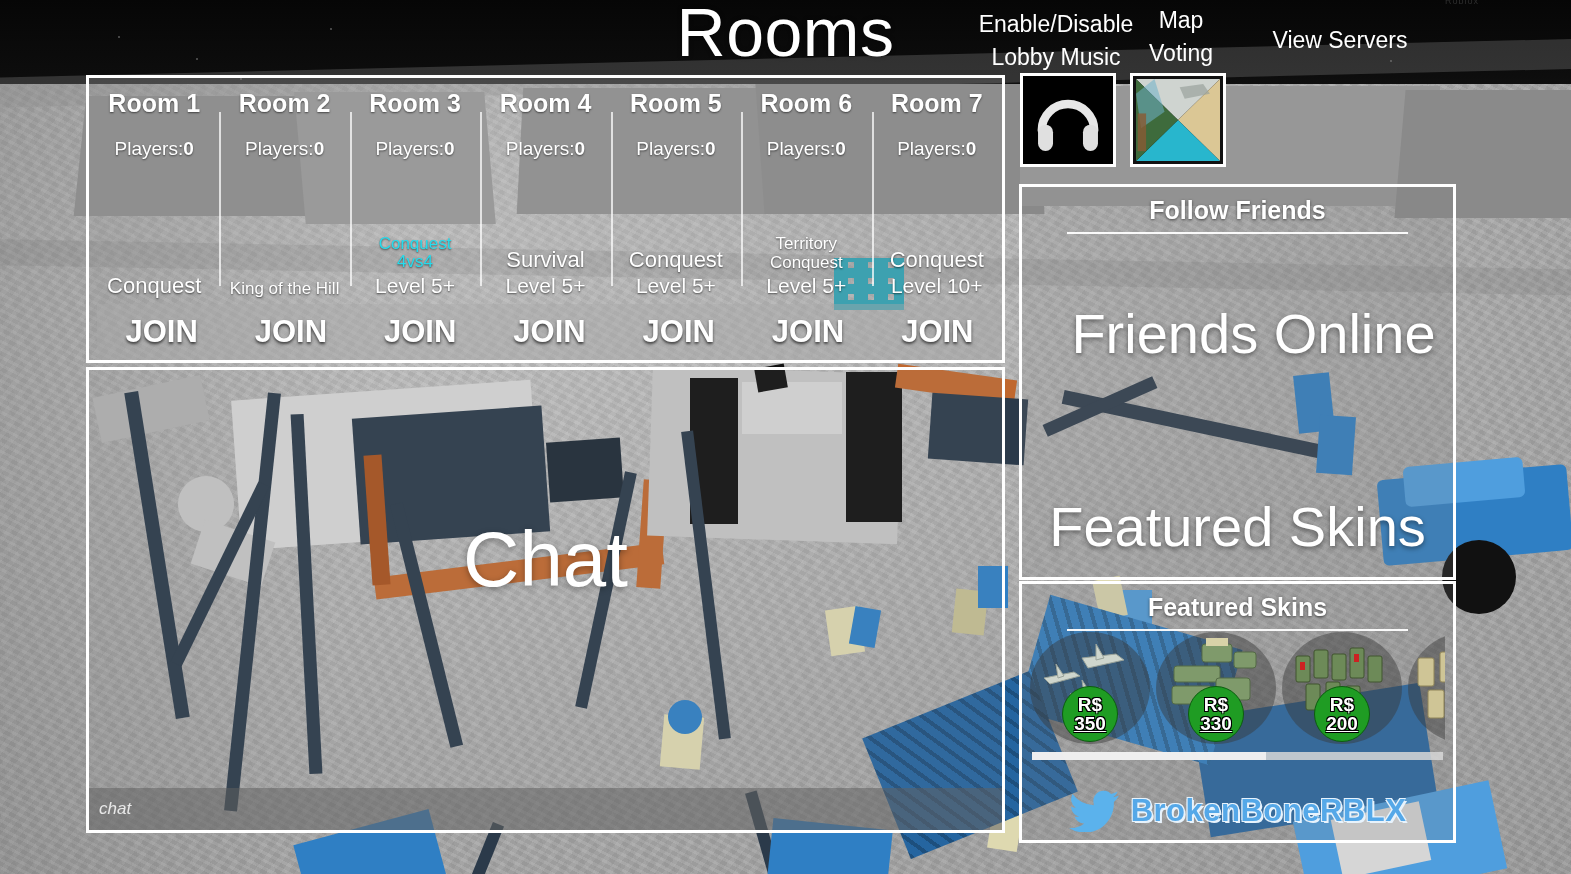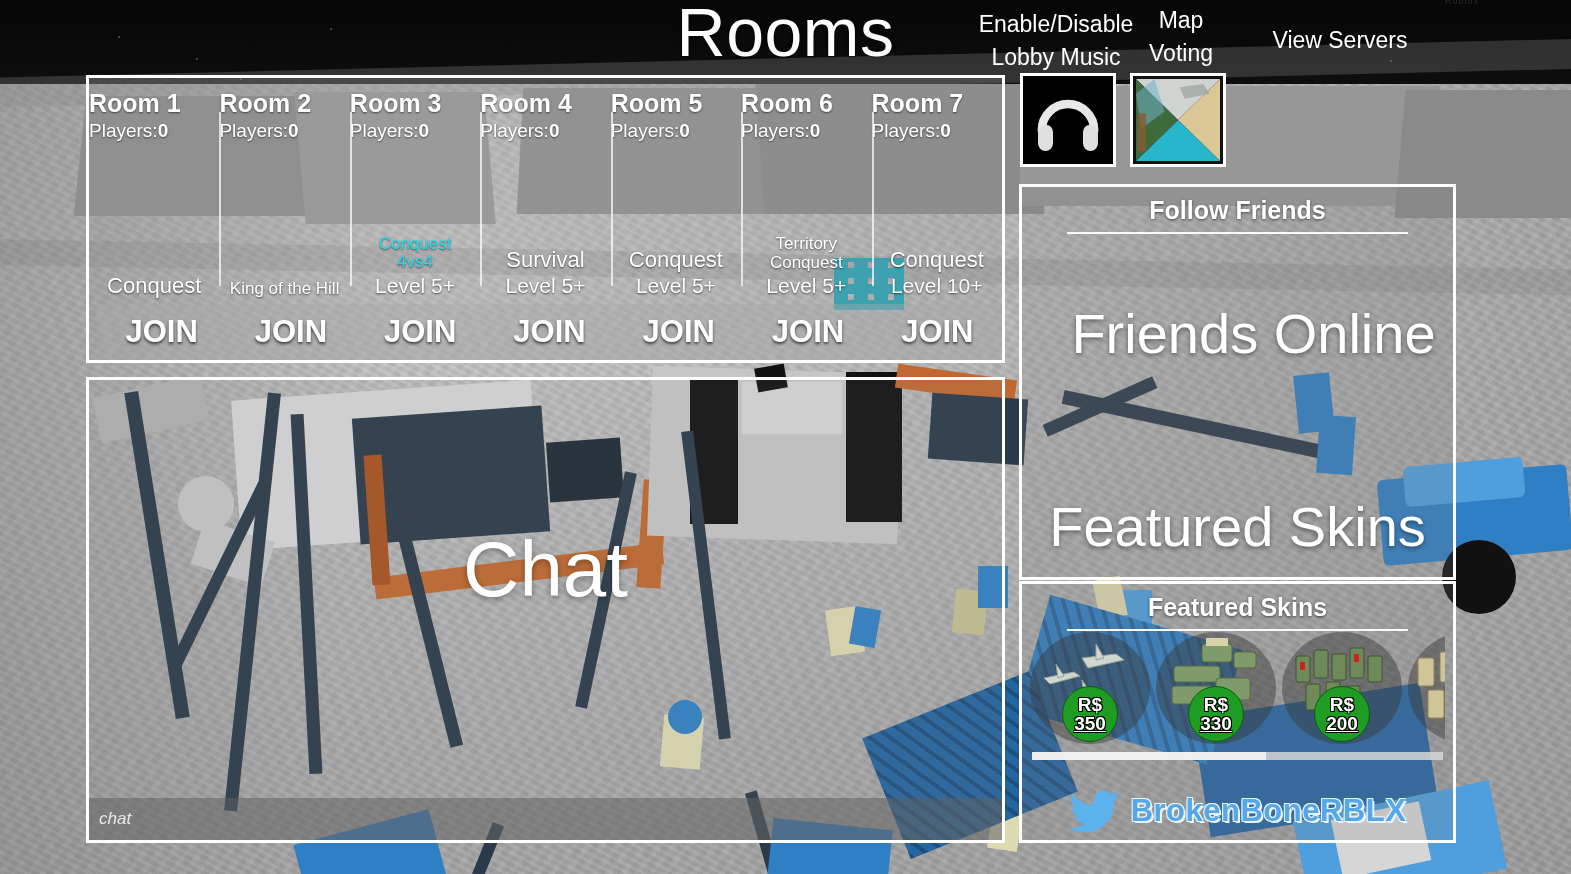--- a/index.html
+++ b/index.html
@@ -90,32 +90,32 @@
 
   
   .rooms-panel {
     position:absolute; left:86px; top:75px; width:919px; height:288px;
     border:3px solid #ffffff;
     background: rgba(150,150,150,.22);
     display:flex;
   }
   .room-col {
     position:relative; flex:1 1 0;
-    display:flex; flex-direction:column; align-items:flex-start;
+    display:flex; flex-direction:column; align-items:center;
   }
   .room-col + .room-col::before {
     content:""; position:absolute; left:0; top:34px; bottom:74px;
     width:2px; background:rgba(255,255,255,.72);
   }
   .room-name {
     margin-top:11px; font-size:25px; font-weight:bold; color:#fff;
     text-shadow:0 1px 2px rgba(0,0,0,.55); white-space:nowrap;
   }
   .room-players {
-    margin-top:2px; font-size:19px; color:#fff; font-weight:400;
+    margin-top:20px; font-size:19px; color:#fff; font-weight:400;
     text-shadow:0 1px 2px rgba(0,0,0,.55); white-space:nowrap;
   }
   .room-players b { font-weight:bold; }
   .room-meta {
     position:absolute; left:0; right:0; bottom:62px;
     text-align:center; color:#fff;
     text-shadow:0 1px 2px rgba(0,0,0,.6);
     padding:0 4px;
   }
   .room-mode   { font-size:22px; line-height:1.08; }
@@ -221,21 +221,21 @@
   }
   .social-handle {
     font-size:31px; font-weight:bold; color:#55a8e8;
     text-shadow: 2px 2px 0 #e8f3fc, -1px -1px 0 #e8f3fc, 1px -1px 0 #e8f3fc, -1px 1px 0 #e8f3fc;
     letter-spacing:.5px;
   }
   .twitter-bird { width:52px; height:42px; flex:0 0 52px; }
 
   
   .chat-panel {
-    position:absolute; left:86px; top:377px; width:919px; height:466px;
+    position:absolute; left:86px; top:367px; width:919px; height:466px;
     border:3px solid #fff;
     background: rgba(150,150,150,.10);
   }
   .chat-watermark {
     position:absolute; left:0; right:0; top:150px; text-align:center;
     color:#fff; font-size:78px; line-height:1; font-weight:400;
     text-shadow:0 2px 6px rgba(0,0,0,.35);
   }
   .chat-input {
     position:absolute; left:0; right:0; bottom:0; height:42px;

